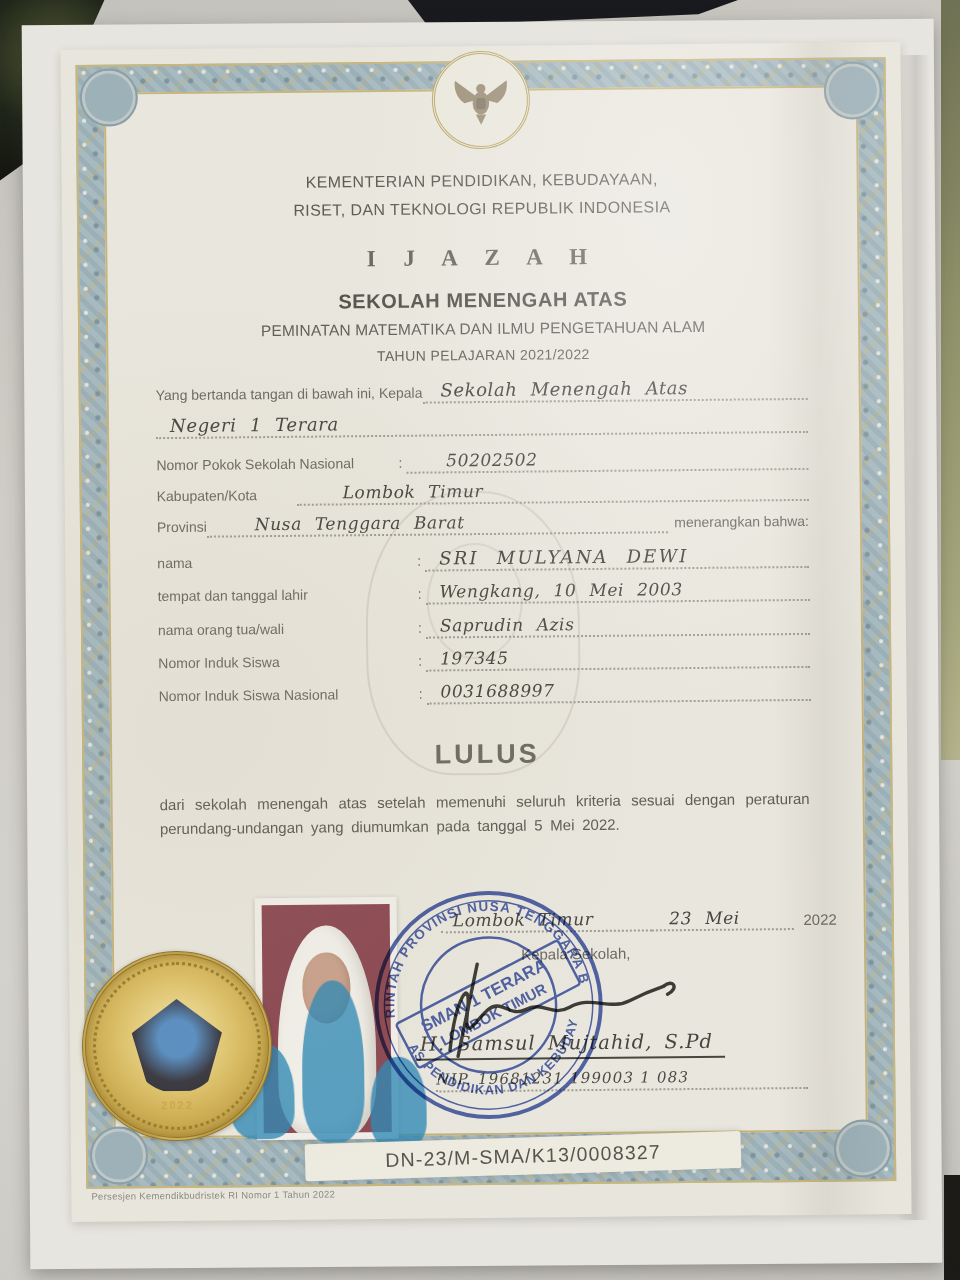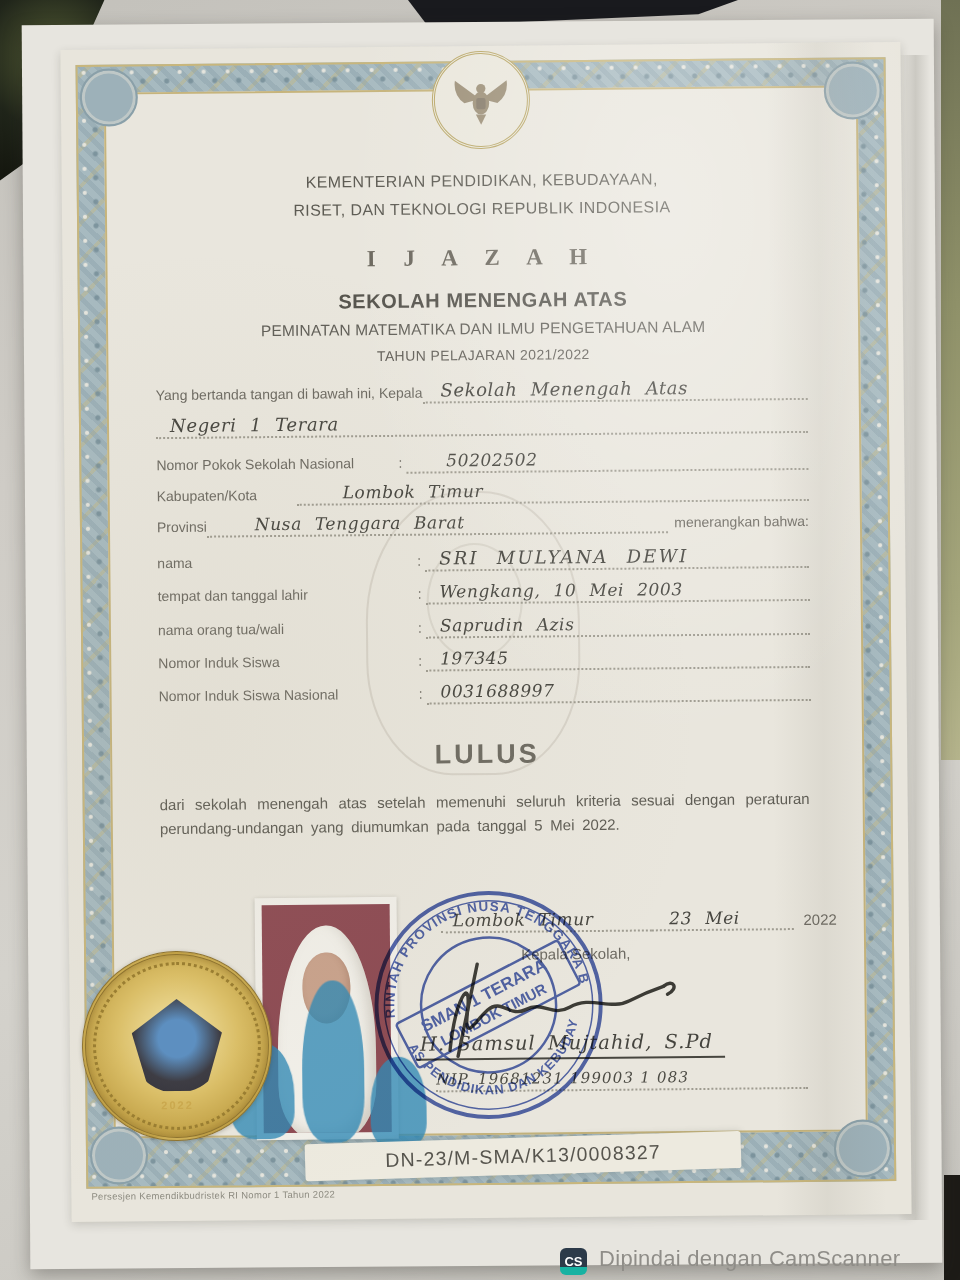--- a/index.html
+++ b/index.html
@@ -287,17 +287,13 @@
         <text x="120" y="136" text-anchor="middle" font-size="15" font-weight="bold" fill="#3a52ad" font-family="Liberation Sans, sans-serif">LOMBOK TIMUR</text>
       </g>
     </svg>
 
     <div class="dn-strip">
       <span class="dn-text">DN-23/M-SMA/K13/0008327</span>
     </div>
     <div class="footnote">Persesjen Kemendikbudristek RI Nomor 1 Tahun 2022</div>
   </div>
 
-  <div class="cs-mark">
-    <div class="cs-icon">CS</div>
-    <div class="cs-text">Dipindai dengan CamScanner</div>
-  </div>
 </div>
 
 </body></html>

